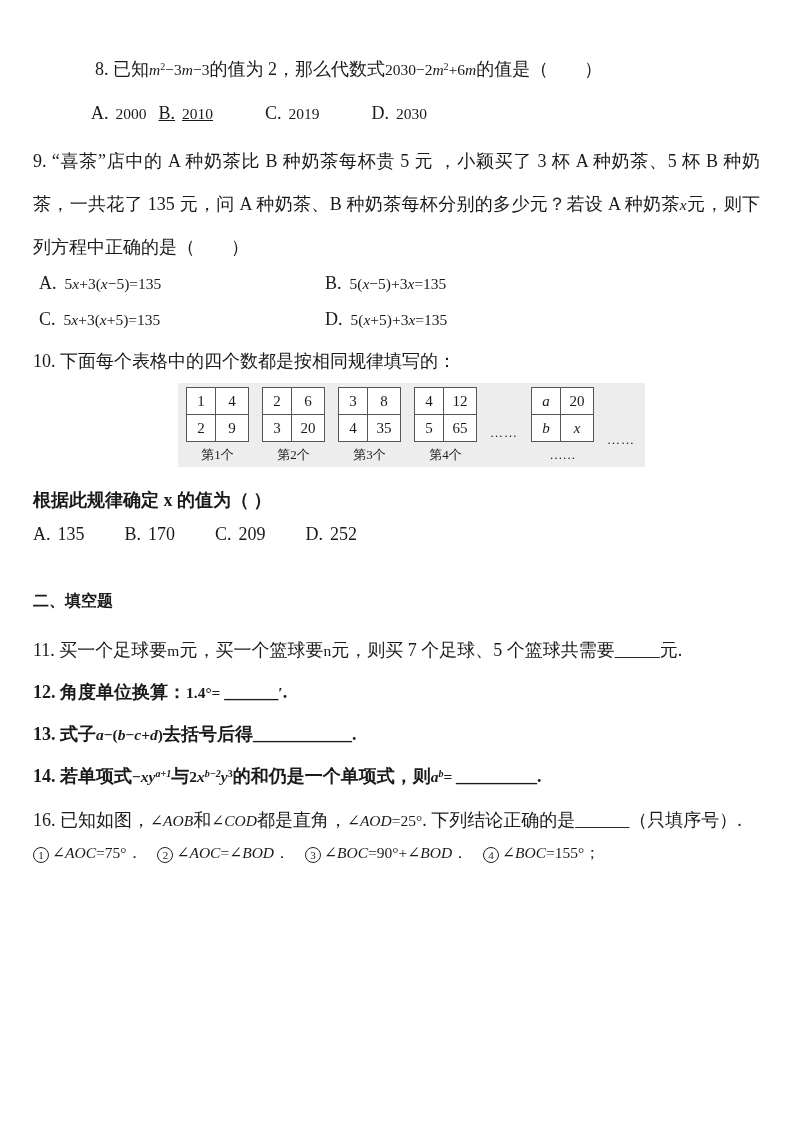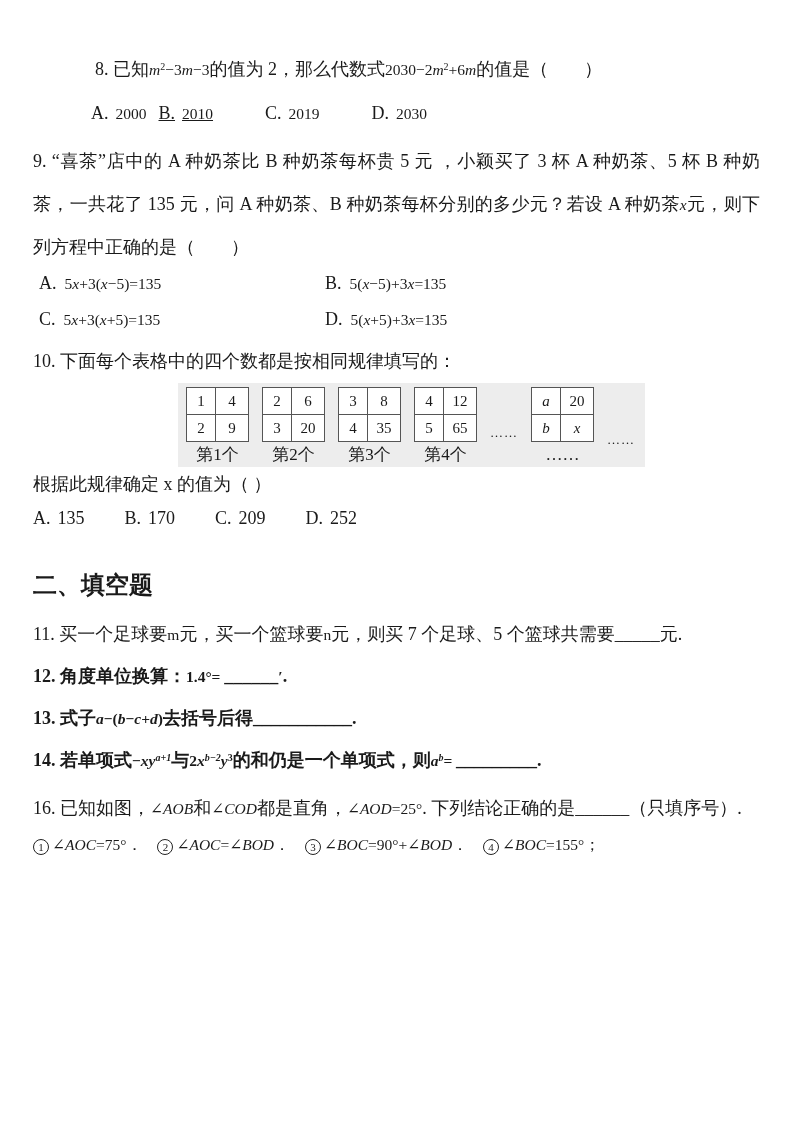--- a/index.html
+++ b/index.html
@@ -34,31 +34,31 @@
   .formula{margin-left:8px;}
   
   .q10-stem{margin-top:18px;}
   .figure{margin-top:8px;margin-left:145px;display:inline-block;background:#ededed;padding:4px 10px 2px 8px;}
   .fig-row{display:flex;align-items:flex-start;gap:13px;}
   .fig-tbl table{border-collapse:collapse;background:#fff;}
   .fig-tbl td{border:1px solid #555;width:28px;height:26px;text-align:center;font-size:15px;padding:0;
               font-family:"Liberation Serif","DejaVu Serif",serif;}
   .fig-tbl td:last-child{width:32px;}
   .cell-var{font-style:italic;}
-  .fig-cap{text-align:center;font-size:17px;line-height:21px;margin-top:2px;}
+  .fig-cap{text-align:center;font-size:13px;line-height:21px;margin-top:2px;}
   .fig-dots{align-self:flex-end;margin-bottom:24px;font-size:13px;letter-spacing:1px;white-space:nowrap;}
   .fig-dots-end{margin-bottom:17px;}
-  .q10-followup{margin-top:4px;}
+  .q10-followup{margin-top:20px;font-weight:bold;}
   .q10-opts{margin-top:10px;display:flex;align-items:baseline;}
   .q10-opts .opt{margin-right:40px;}
   
-  .section-title{margin:42px 0 0 0;font-size:24px;font-weight:bold;line-height:28px;font-family:Liberation Serif, serif;}
+  .section-title{margin:42px 0 0 0;font-size:16px;font-weight:bold;line-height:28px;font-family:Liberation Serif, serif;}
   .q11{margin-top:22px;}
   .q12,.q13,.q14,.q15{margin-top:15px;font-weight:bold;}
-  .q16-stem{margin-top:12px;line-height:44px;text-align:justify;}
+  .q16-stem{margin-top:12px;line-height:36px;text-align:justify;}
   .q16-items{margin-top:2px;display:flex;gap:15px;font-size:16px;line-height:24px;}
 </style>
 </head>
 <body>
 
 <div class="page">
 
   
   <p class="stem q8-stem"><span>8. 已知</span><span class="math it">m</span><sup class="math">2</sup><span class="math">−3</span><span class="math it">m</span><span class="math">−3</span><span>的值为 2，那么代数式</span><span class="math">2030−2</span><span class="math it">m</span><sup class="math">2</sup><span class="math">+6</span><span class="math it">m</span><span>的值是（　　）</span></p>
   <div class="opts q8-opts">

